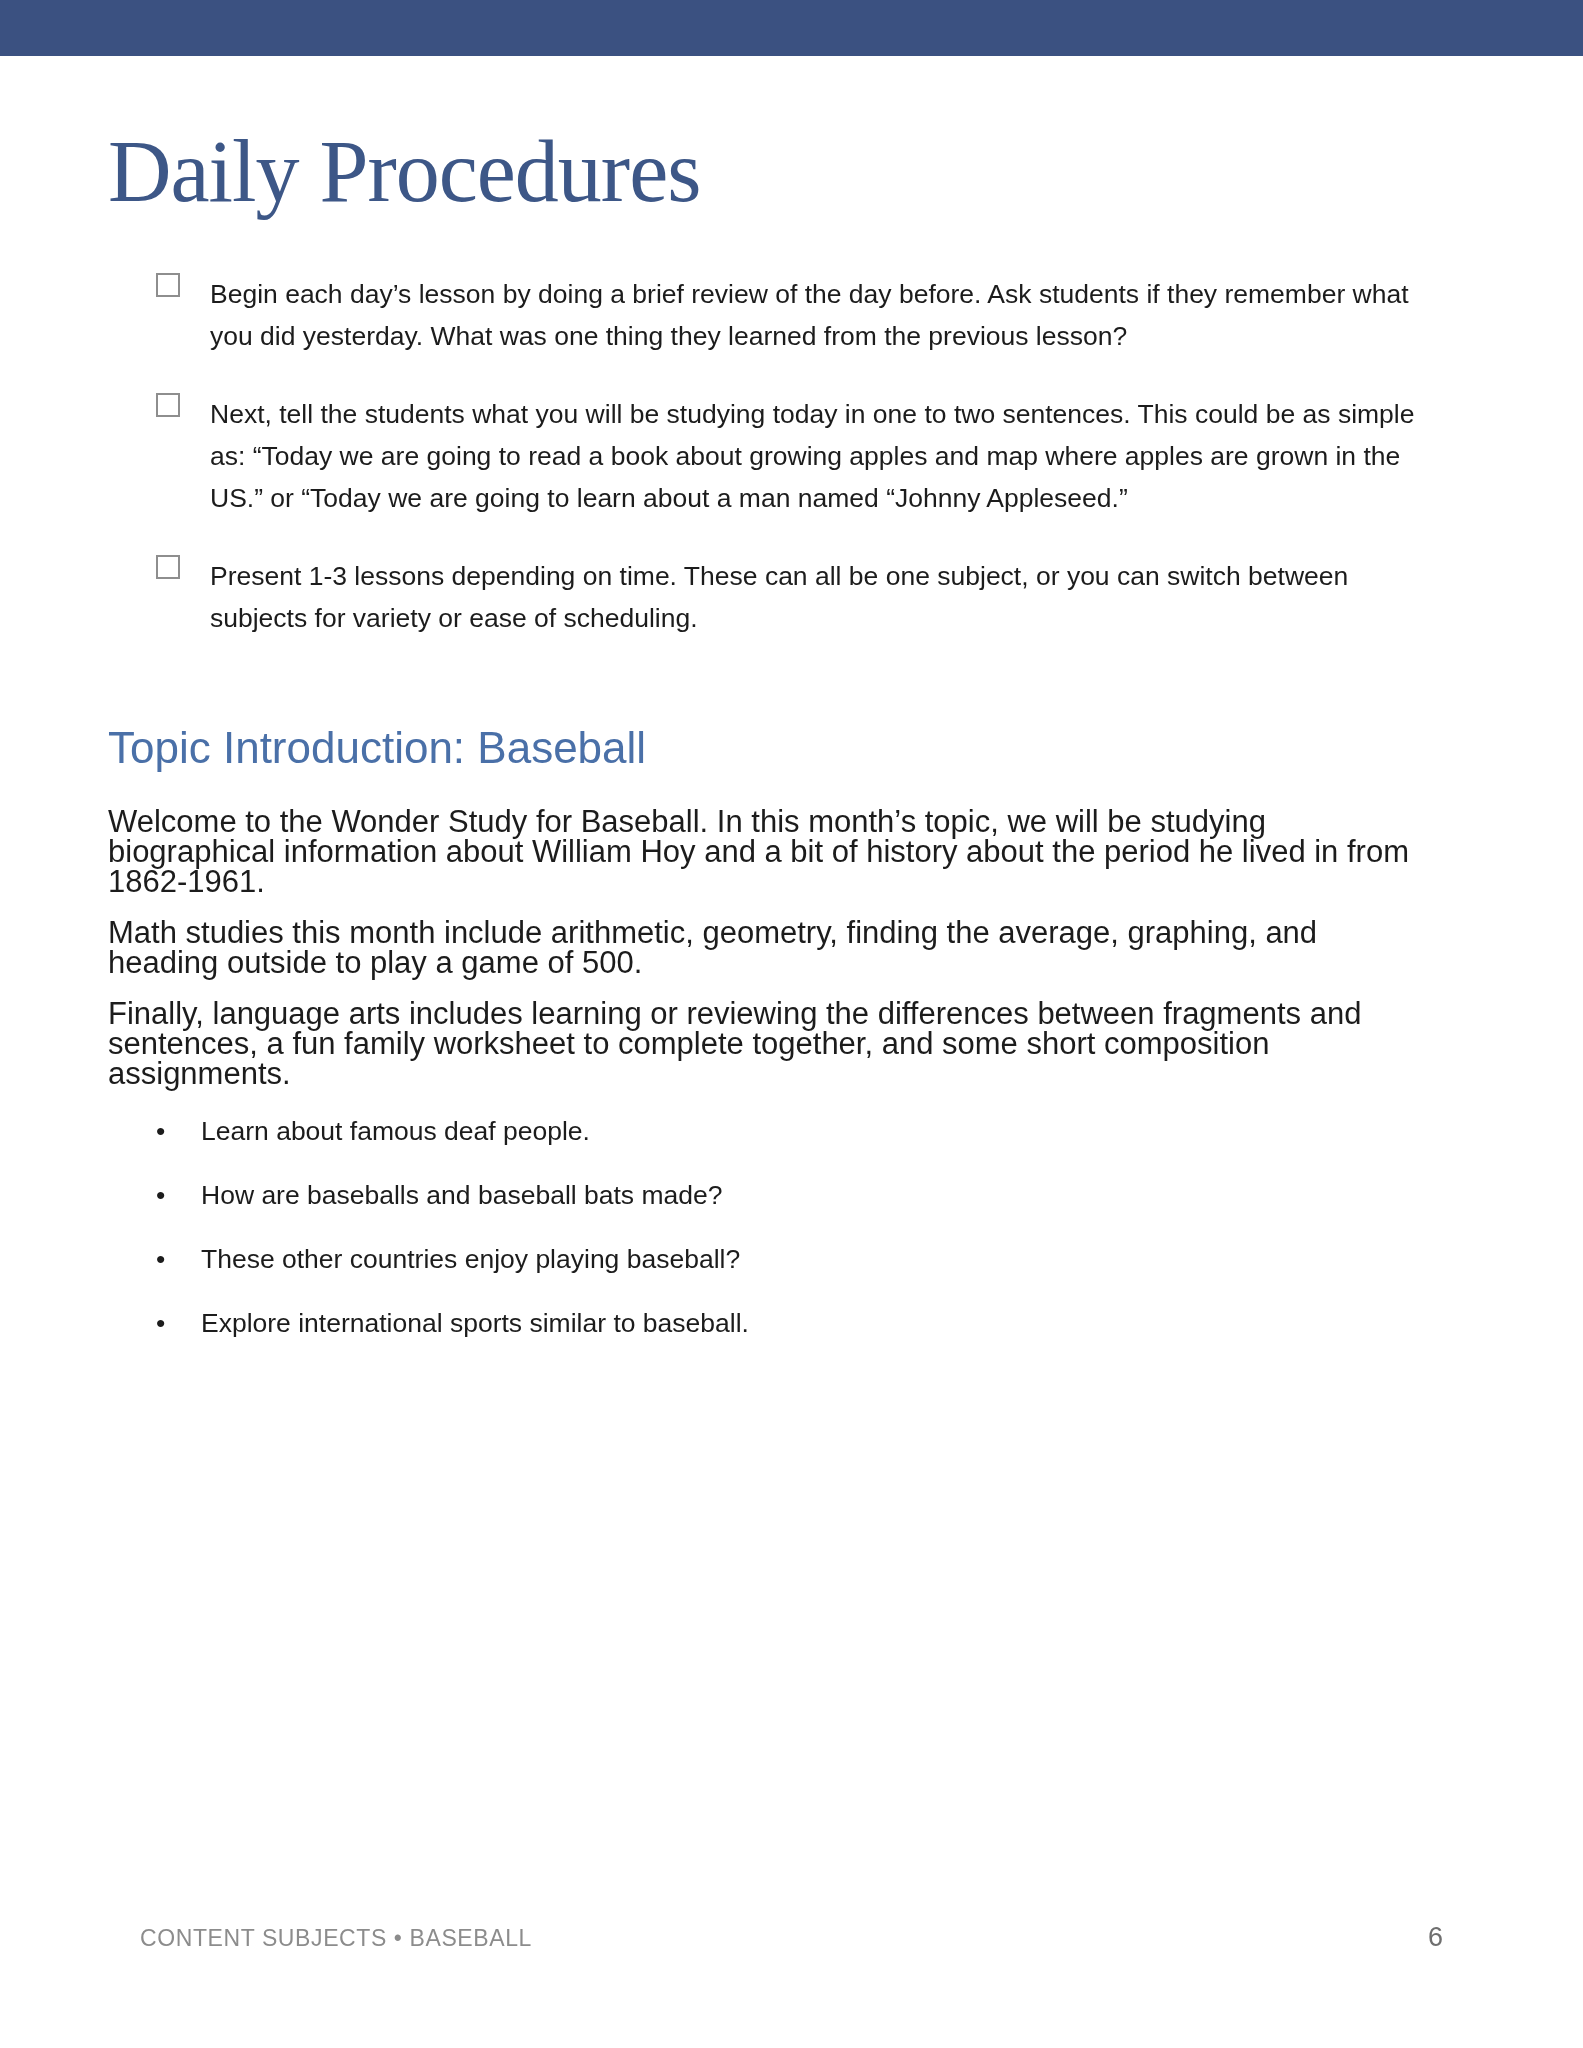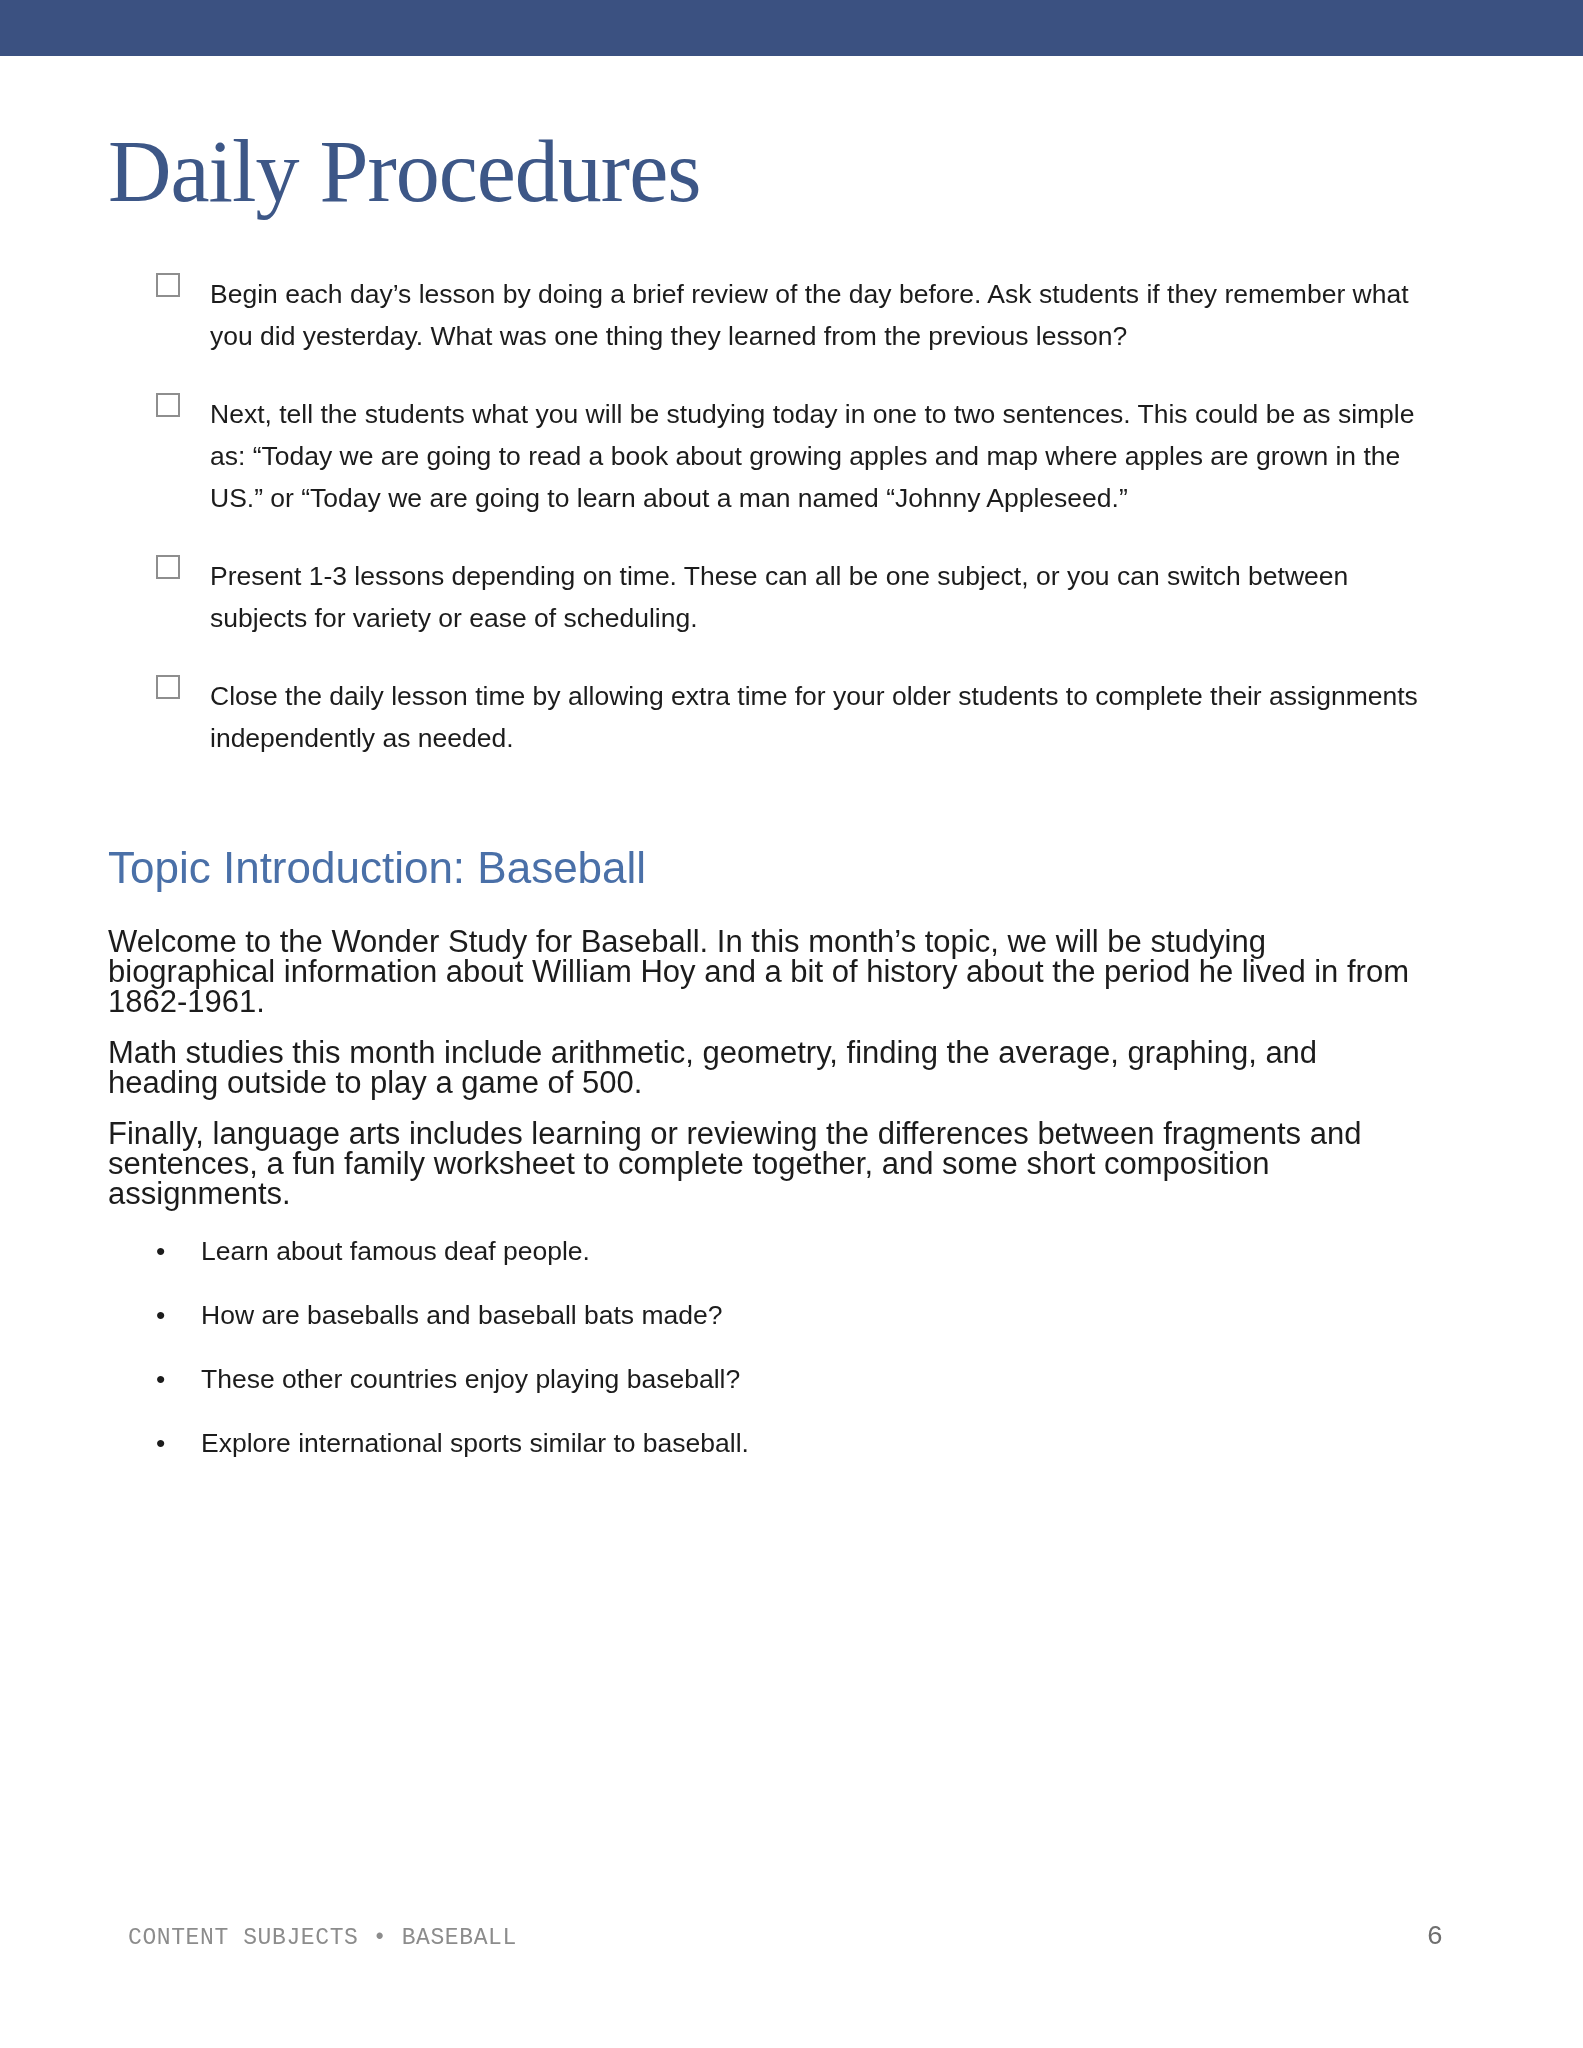--- a/index.html
+++ b/index.html
@@ -51,22 +51,22 @@
   .bullet-item {
     position: relative; padding-left: 93px;
     margin-bottom: 22px;
     font-size: 26.5px; line-height: 42px;
   }
   .bullet-dot {
     position: absolute; left: 48px; top: 0;
     font-size: 26.5px;
   }
   .footer {
-    position: absolute; left: 128px; right: 140px; top: 1922px;
-    display: flex; justify-content: space-between; align-items: baseline; font-family: Liberation Mono, monospace;
+    position: absolute; left: 140px; right: 140px; top: 1922px;
+    display: flex; justify-content: space-between; align-items: baseline;
   }
   .footer-left {
     font-size: 23px; letter-spacing: 0.6px;
     color: var(--footer-text, #8c8c8c);
   }
   .footer-page {
     font-size: 27px;
     color: var(--page-number, #6f6f6f);
   }
 </style>
@@ -84,24 +84,20 @@
       <span class="checkbox"></span>
       <p class="check-text">Begin each day’s lesson by doing a brief review of the day before. Ask students if they remember what you did yesterday. What was one thing they learned from the previous lesson?</p>
     </div>
     <div class="check-item">
       <span class="checkbox"></span>
       <p class="check-text">Next, tell the students what you will be studying today in one to two sentences. This could be as simple as: “Today we are going to read a book about growing apples and map where apples are grown in the US.” or “Today we are going to learn about a man named “Johnny Appleseed.”</p>
     </div>
     <div class="check-item">
       <span class="checkbox"></span>
       <p class="check-text">Present 1-3 lessons depending on time. These can all be one subject, or you can switch between subjects for variety or ease of scheduling.</p>
-    </div>
-    <div class="check-item">
-      <span class="checkbox"></span>
-      <p class="check-text">Close the daily lesson time by allowing extra time for your older students to complete their assignments independently as needed.</p>
     </div>
   </div>
 
   <h2 class="section-heading">Topic Introduction: Baseball</h2>
 
   <p class="body-para">Welcome to the Wonder Study for Baseball. In this month’s topic, we will be studying biographical information about William Hoy and a bit of history about the period he lived in from 1862-1961.</p>
   <p class="body-para">Math studies this month include arithmetic, geometry, finding the average, graphing, and heading outside to play a game of 500.</p>
   <p class="body-para">Finally, language arts includes learning or reviewing the differences between fragments and sentences, a fun family worksheet to complete together, and some short composition assignments.</p>
 
   <div class="bullet-list">

